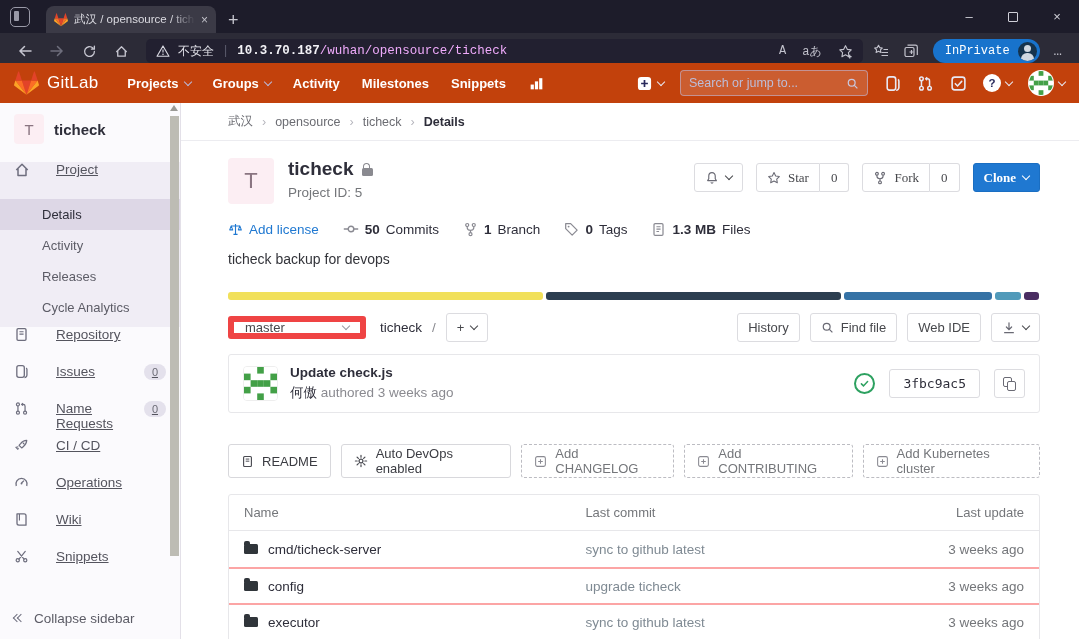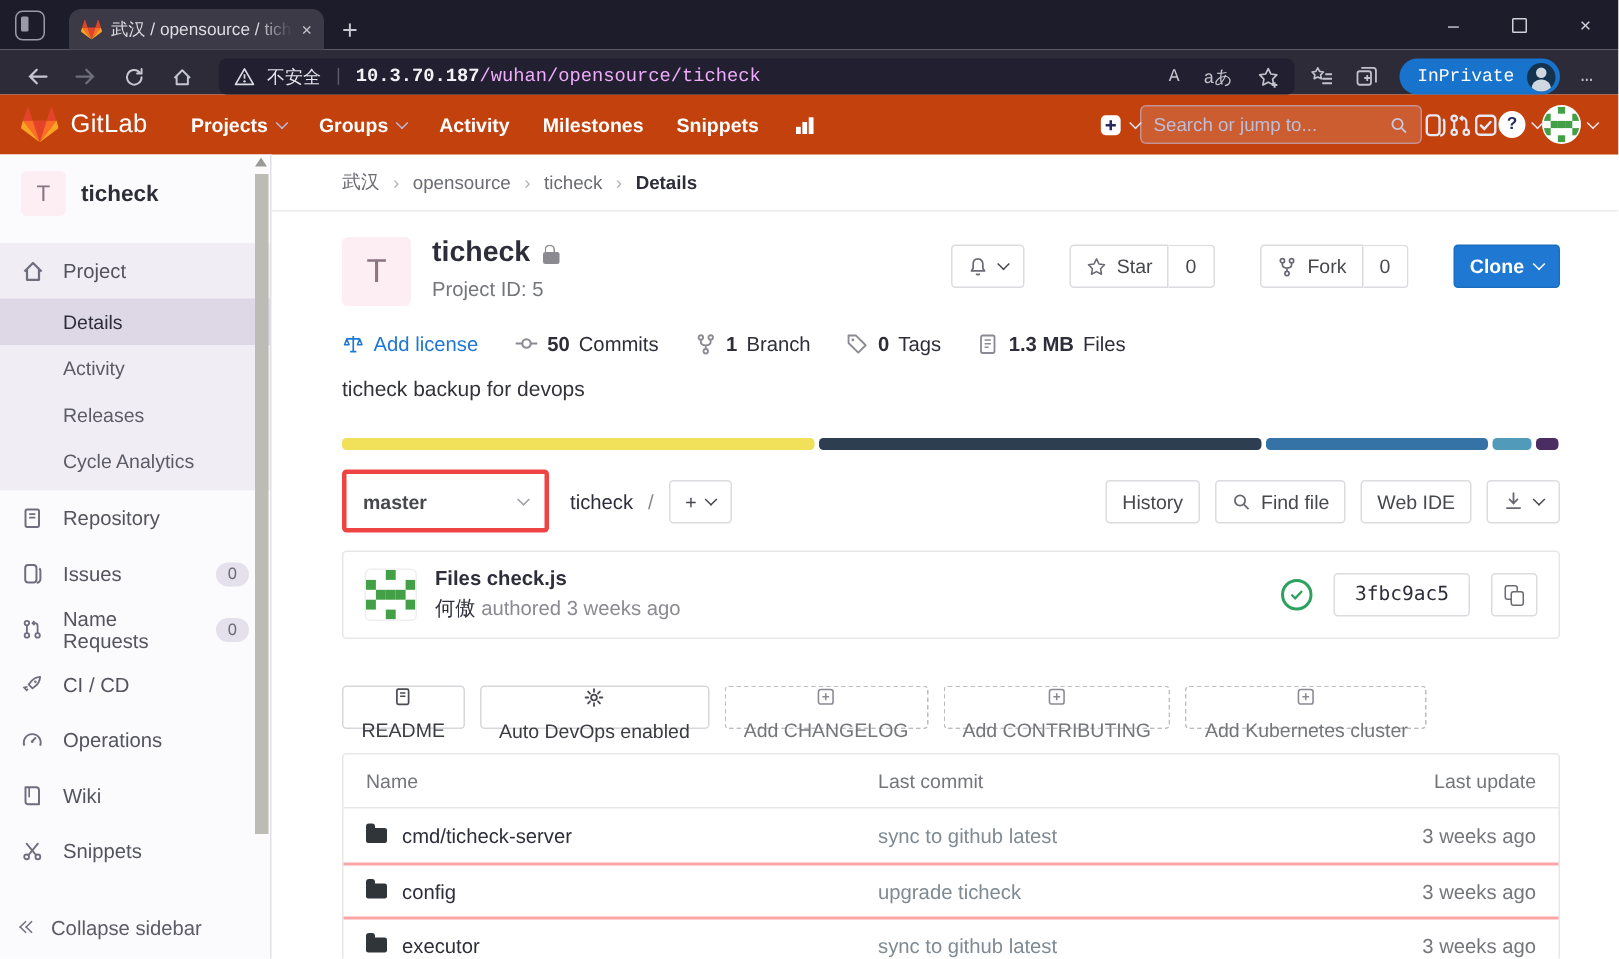--- a/index.html
+++ b/index.html
@@ -40,38 +40,38 @@
   .ip-avatar::after{content:"";position:absolute;left:3px;top:11.5px;width:13px;height:9px;border-radius:6px 6px 0 0;background:#cfd8e2;}
   .dots{font-size:14px;color:#c2c2cc;letter-spacing:1px;}
 
   
   .gl-nav{height:40px;background:#c2410c;display:flex;align-items:center;padding:0 14px;color:#fff;}
   .brand{display:flex;align-items:center;gap:8px;margin-right:18px;}
   .brand-name{font-size:17px;font-weight:500;letter-spacing:.2px;}
   .nav-link{display:flex;align-items:center;gap:6px;padding:0 11px;font-size:13px;font-weight:700;color:#fff;height:40px;}
   .chev{display:inline-block;width:6px;height:6px;border-right:1.6px solid currentColor;border-bottom:1.6px solid currentColor;transform:rotate(45deg);margin-top:-3px;}
   .nav-link .chev{color:#b9b9da;}
-  .gl-right{margin-left:auto;display:flex;align-items:center;}
+  .gl-right{margin-left:auto;display:flex;align-items:center;gap:16px;}
   .icon-w-caret{display:flex;align-items:center;gap:5px;color:#e8e8f4;}
   .gl-search{width:188px;height:26px;background:rgba(255,255,255,.15);border:1px solid rgba(190,190,230,.55);border-radius:4px;display:flex;align-items:center;padding:0 8px;}
   .gl-search input{flex:1;background:transparent;border:none;outline:none;color:#e6e6f2;font-size:12.5px;font-family:inherit;min-width:0;}
   .gl-search input::placeholder{color:#bdbdd8;}
   .help-circle{width:18px;height:18px;border-radius:50%;background:#fff;color:#292a5c;font-size:11.5px;font-weight:700;}
   .gl-avatar{width:26px;height:26px;border-radius:50%;background:#fff;overflow:hidden;border:1px solid rgba(255,255,255,.6);}
 
   
   .page{display:flex;height:537px;}
 
   
   .sidebar{width:181px;flex:0 0 181px;background:#fbfafd;border-right:1px solid #e3e0e8;position:relative;}
   .sb-head{display:flex;align-items:center;gap:10px;padding:11px 14px 10px;}
   .sb-avatar{width:30px;height:30px;background:#fceef3;border-radius:4px;font-size:15px;color:#8a7581;}
   .sb-title{font-size:15px;font-weight:700;color:#2e2e3a;}
   .sb-section{background:#f0edf5;margin-top:8px;padding-bottom:4px;}
-  .sb-item{height:37px;display:flex;align-items:center;gap:12px;padding:0 14px;color:#54545e;font-size:13.5px;cursor:pointer;}
+  .sb-item{height:37px;display:flex;align-items:flex-start;gap:26px;padding:0 14px;color:#54545e;font-size:13.5px;cursor:pointer;text-decoration:underline;}
   .sb-ico{width:16px;flex:0 0 16px;color:#6e6e7e;}
   .sb-sub-item{height:31px;display:flex;align-items:center;padding-left:42px;color:#5c5c66;font-size:13px;cursor:pointer;}
   .sb-sub-item.active{background:#ddd7e6;color:#2e2e3a;font-weight:500;}
   .sb-badge{margin-left:auto;background:#e4e1ec;border-radius:10px;padding:2px 8px;font-size:11px;color:#6a6a74;}
   .sb-collapse{position:absolute;bottom:0;left:0;width:180px;height:44px;display:flex;align-items:center;gap:10px;padding:0 14px;color:#5c5c66;font-size:13.5px;background:#fbfafd;}
   .dblchev{display:flex;}
   .dblchev .chev{transform:rotate(135deg);color:#6e6e7e;margin:0;}
   .dblchev .chev+.chev{margin-left:-2px;}
   .sb-scrolltrack{position:absolute;top:0;right:0;width:12px;height:100%;}
   .sb-arrow-up{position:absolute;top:2px;right:2.5px;width:0;height:0;border-left:4px solid transparent;border-right:4px solid transparent;border-bottom:6px solid #9a9a96;}
@@ -84,62 +84,62 @@
   .crumb-cur{color:#2e2e3a;font-weight:700;}
   .content{padding:0 39px 0 47px;}
 
   .proj-head{display:flex;align-items:flex-start;margin-top:17px;}
   .proj-avatar{width:46px;height:46px;background:#fceef3;border-radius:4px;font-size:22px;color:#8a7581;}
   .proj-info{margin-left:14px;}
   .proj-title{display:flex;align-items:center;gap:9px;font-size:19px;font-weight:700;color:#2e2e3a;}
   .lock{position:relative;width:11px;height:8px;background:#8a8a90;border-radius:1.5px;margin-top:6px;}
   .lock::before{content:"";position:absolute;top:-5px;left:1px;width:5px;height:5px;border:1.8px solid #8a8a90;border-bottom:none;border-radius:4px 4px 0 0;}
   .proj-id{font-size:13.5px;color:#74767a;margin-top:5px;}
-  .head-actions{margin-left:auto;display:flex;align-items:center;gap:30px;margin-top:5px;}
+  .head-actions{margin-left:auto;display:flex;align-items:center;gap:13px;margin-top:5px;font-family:Liberation Serif, serif;}
   .btn{height:29px;background:#fff;border:1px solid #dcdce0;border-radius:3px;display:inline-flex;align-items:center;gap:7px;padding:0 10px;font-size:13px;color:#47484c;cursor:pointer;}
   .btn-group{display:flex;}
   .btn-group .btn{border-radius:3px 0 0 3px;}
   .count-box{height:29px;border:1px solid #dcdce0;border-left:none;border-radius:0 3px 3px 0;padding:0 11px;font-size:13px;color:#47484c;display:flex;align-items:center;}
   .btn-primary{background:#1f78d1;border-color:#1a6ec2;color:#fff;font-weight:700;}
   .btn-primary .chev{color:#fff;}
 
   .stats{display:flex;align-items:center;gap:24px;margin-top:17px;font-size:13.5px;color:#2e2e3a;}
   .stat{display:flex;align-items:center;gap:6px;cursor:pointer;}
   .stat .ic{color:#8a8a92;}
   .stat b{font-weight:700;}
   .stat.link{color:#1f78d1;}
   .stat.link .ic{color:#1f78d1;}
   .desc{margin-top:14px;font-size:14px;color:#33343a;}
 
   .langbar{margin-top:25px;height:8px;display:flex;gap:3px;}
   .lang-seg{height:8px;border-radius:3px;}
 
   .controls{margin-top:13px;display:flex;align-items:center;gap:10px;}
-  .select{width:138px;height:42px;border:3px solid #ef4444;border-radius:3px;display:flex;align-items:center;justify-content:space-between;padding:0 11px;font-size:13px;color:#47484c;cursor:pointer;font-weight:bold;}
+  .select{width:138px;height:23px;border:6px solid #ef4444;border-radius:3px;display:flex;align-items:center;justify-content:space-between;padding:0 11px;font-size:13px;color:#47484c;cursor:pointer;}
   .select .chev{color:#9a9aa2;}
   .path-name{font-size:13.5px;color:#2e2e3a;margin-left:4px;}
   .path-slash{color:#8a8a90;font-size:13.5px;}
   .ctrl-right{margin-left:auto;display:flex;gap:10px;}
 
   .commit-box{margin-top:12px;border:1px solid #e7e7ea;border-radius:3px;padding:10px 14px;display:flex;align-items:center;}
   .identicon{width:35px;height:35px;border-radius:4px;border:1px solid #eee;overflow:hidden;flex:0 0 35px;}
   .commit-info{margin-left:12px;}
   .commit-title{font-size:13.5px;font-weight:700;color:#2e2e3a;cursor:pointer;}
   .commit-meta{font-size:13.5px;color:#8a8a90;margin-top:4px;}
   .commit-meta .author{color:#2e2e3a;}
   .commit-right{margin-left:auto;display:flex;align-items:center;gap:14px;}
   .check-circle{width:21px;height:21px;border:2px solid #2da160;border-radius:50%;color:#2da160;}
   .sha{height:29px;border:1px solid #dcdce0;border-radius:3px;display:flex;align-items:center;padding:0 13px;font-family:"DejaVu Sans Mono","Liberation Mono",monospace;font-size:13px;color:#2e2e3a;}
   .copy-btn{width:31px;height:29px;border:1px solid #dcdce0;border-radius:3px;background:#fff;cursor:pointer;}
   .copy-ico{position:relative;width:13px;height:13px;}
   .copy-ico::before{content:"";position:absolute;top:0;left:0;width:7px;height:8px;border:1.4px solid #6a6a74;border-radius:2px;background:#fff;}
   .copy-ico::after{content:"";position:absolute;top:3.5px;left:3.5px;width:7px;height:8px;border:1.4px solid #6a6a74;border-radius:2px;background:#fff;}
 
   .actions-row{margin-top:31px;display:flex;gap:10px;}
-  .action{height:29px;border:1px solid #d8d8dc;border-radius:3px;background:#fff;display:inline-flex;align-items:center;gap:8px;padding:0 12px;font-size:13px;color:#3b3c42;cursor:pointer;flex-direction:column;}
+  .action{height:29px;border:1px solid #d8d8dc;border-radius:3px;background:#fff;display:inline-flex;align-items:center;gap:8px;padding:16px 12px;font-size:13px;color:#3b3c42;cursor:pointer;}
   .action .ic{color:#4a4b52;}
   .action.dashed{border-style:dashed;border-color:#bcbcc2;color:#74767a;}
   .action.dashed .ic{color:#8a8a92;}
 
   .tree{margin-top:16px;border:1px solid #e7e7ea;border-radius:3px 3px 0 0;}
   .trow{display:flex;align-items:center;height:36px;font-size:13.5px;}
   .trow+.trow{border-top:2px solid #fca5a5;}
   .tree-header{color:#74767a;font-size:13px;border-bottom:1px solid #e7e7ea;}
   .tree-header.trow+.trow{border-top:none;}
   .col-name{flex:0 0 44%;padding-left:15px;display:flex;align-items:center;gap:10px;min-width:0;}
@@ -621,21 +621,21 @@
                 <rect x="7.2" y="14.4" width="7.2" height="7.2"></rect>
                 <rect x="14.4" y="14.4" width="7.2" height="7.2"></rect>
                 <rect x="21.6" y="14.4" width="7.2" height="7.2"></rect>
                 <rect x="0" y="21.6" width="7.2" height="7.2"></rect>
                 <rect x="28.8" y="21.6" width="7.2" height="7.2"></rect>
                 <rect x="14.4" y="28.8" width="7.2" height="7.2"></rect>
               </g>
             </svg>
           </span>
         <div class="commit-info">
-          <div class="commit-title">Files check.js</div>
+          <div class="commit-title">Update check.js</div>
           <div class="commit-meta"><span class="author">何傲</span> <span>authored 3 weeks ago</span></div>
         </div>
         <div class="commit-right">
           <span class="check-circle ctr">
               <svg width="11" height="11" viewBox="0 0 16 16">
                 <path d="M3.5 8.5l3 3 6-6.5" fill="none" stroke="#2da160" stroke-width="2.2" stroke-linecap="round"></path>
               </svg>
             </span>
           <span class="sha">3fbc9ac5</span>
           <span class="copy-btn ctr">

